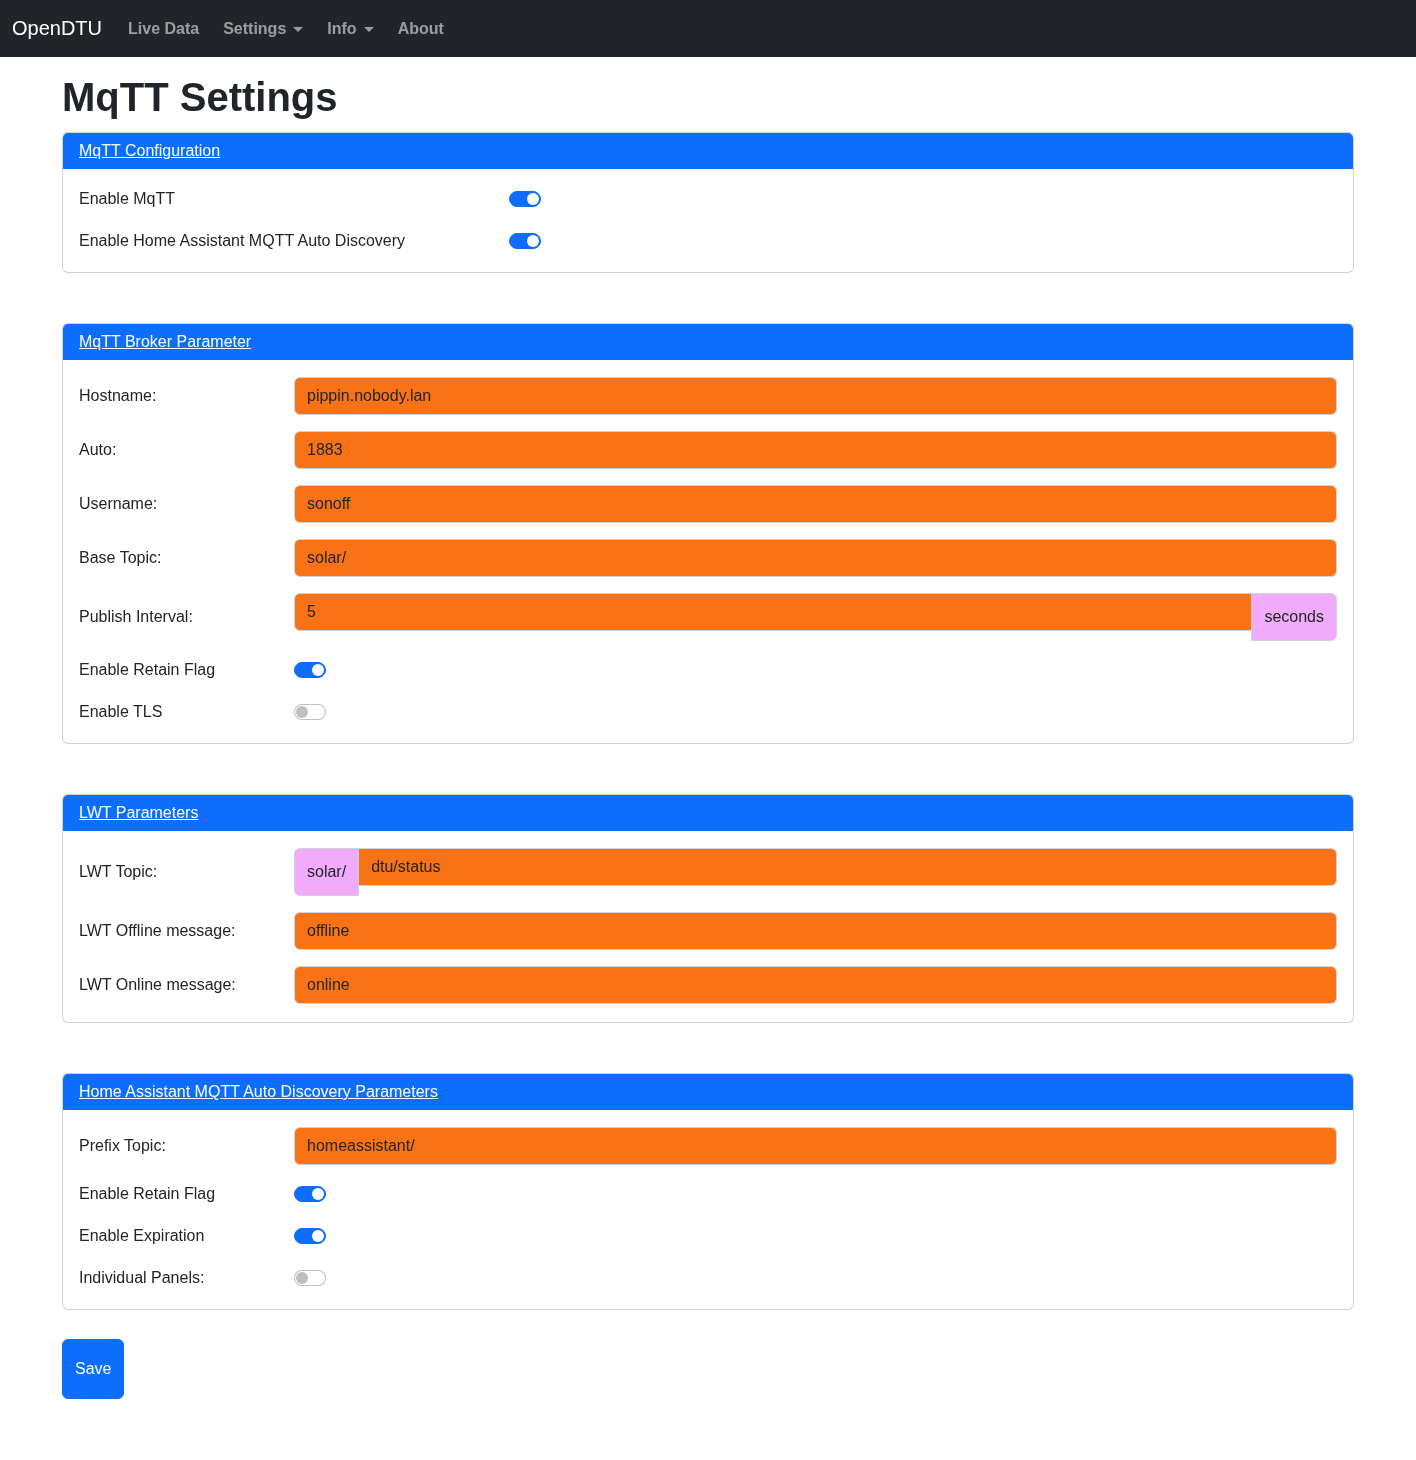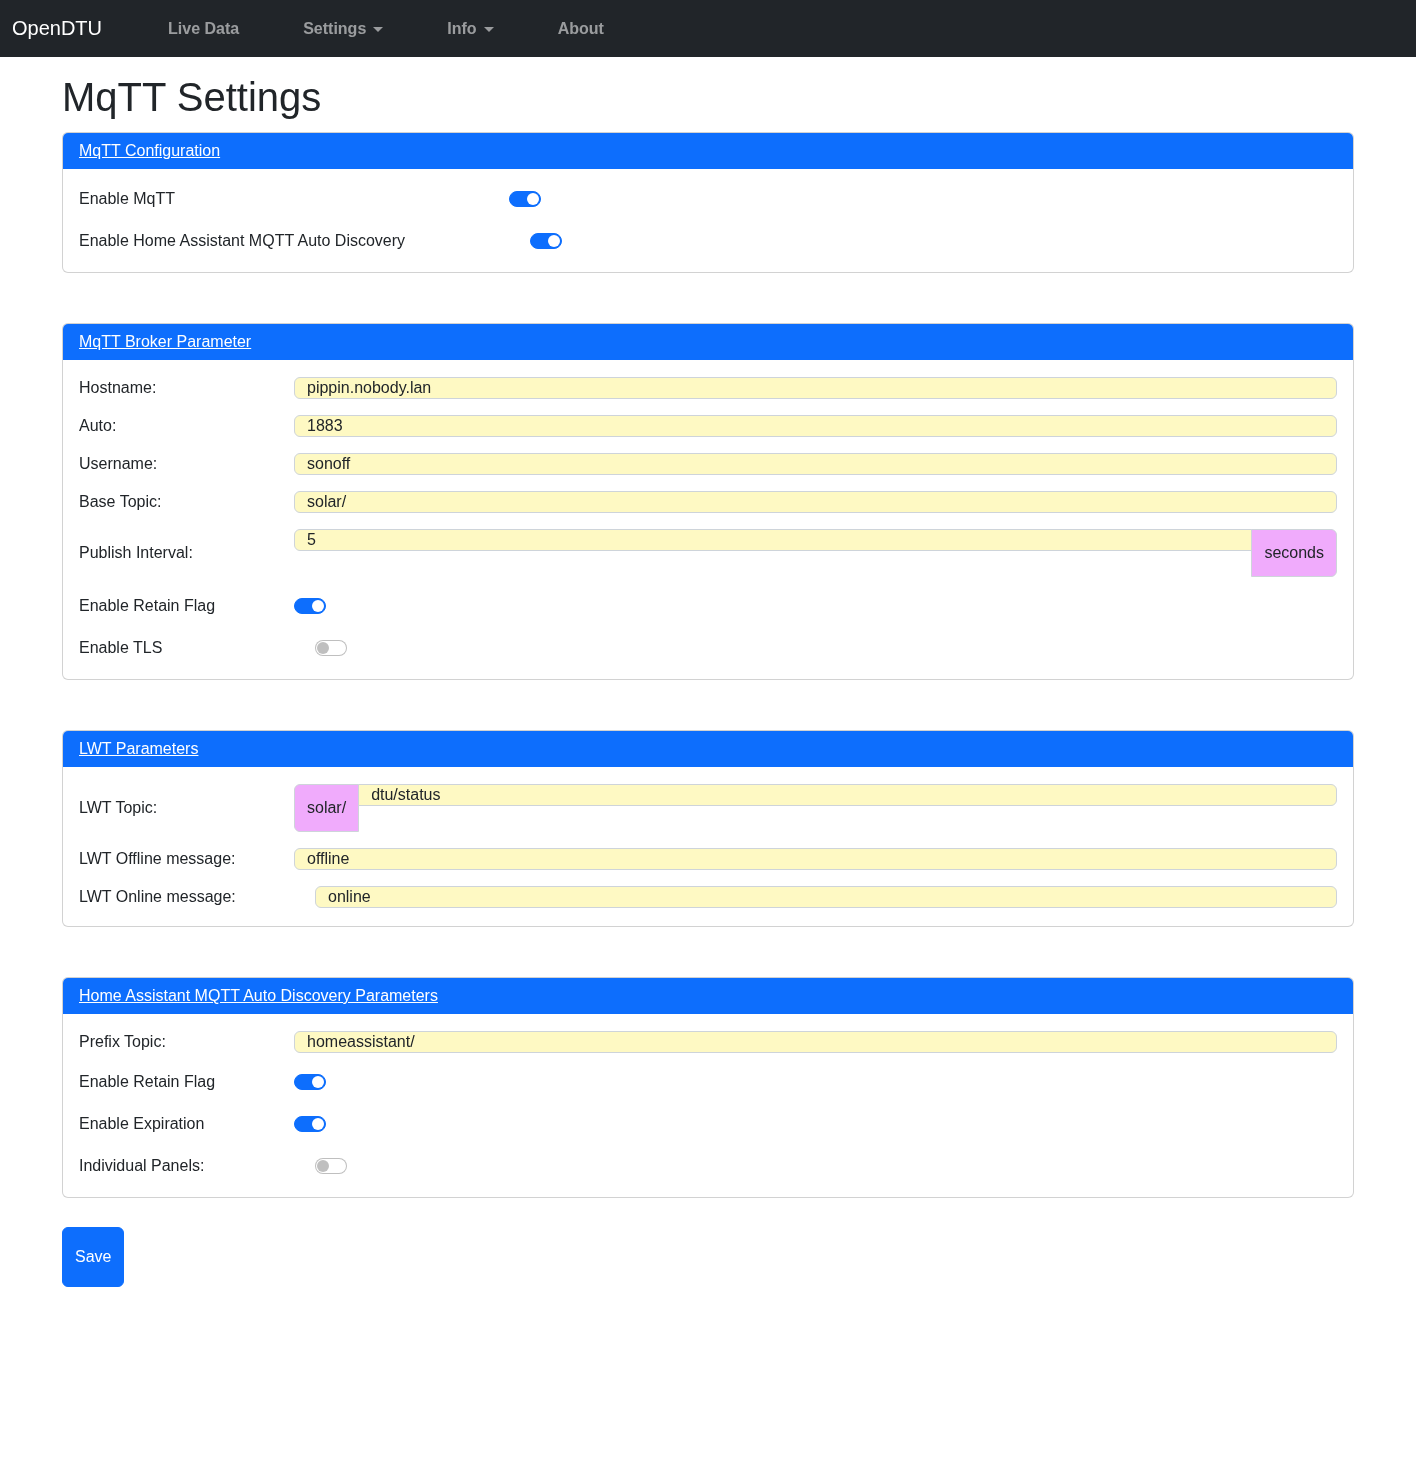--- a/index.html
+++ b/index.html
@@ -13,21 +13,20 @@
     min-height: 1460px;
   }
 
   
   .navbar {
     background: #212529;
     height: 57px;
     display: flex;
     align-items: center;
     padding: 0 12px;
-    gap: 40px;
   }
   .brand {
     color: #ffffff;
     font-size: 20px;
     margin-right: 18px;
     text-decoration: none;
     cursor: pointer;
   }
   .nav-link {
     color: rgba(255,255,255,.55);
@@ -49,21 +48,21 @@
     margin-top: 2px;
   }
 
   
   .container {
     width: 1292px;
     margin: 0 auto;
   }
   .page-title {
     font-size: 40px;
-    font-weight: 400;
+    font-weight: 700;
     margin: 18px 0 12px 0;
     color: #212529;
     letter-spacing: 0;
   }
 
   
   .card {
     border: 1px solid rgba(0,0,0,.175);
     border-radius: 6px;
     margin-bottom: 50px;
@@ -77,39 +76,39 @@
     font-size: 16px;
     text-decoration: underline;
   }
   .card-body { padding: 17px 16px 16px 16px; }
 
   .row {
     display: flex;
     align-items: center;
     margin-bottom: 16px;
   }
-  .row:last-child { margin-bottom: 2px; gap: 21px; }
+  .row:last-child { margin-bottom: 2px; }
   .row.check-row { min-height: 26px; }
   .label-col {
     width: 215px;
     flex-shrink: 0;
     padding-right: 12px;
   }
   .wide-labels .label-col { width: 430px; }
   .input-col { flex: 1; display: flex; }
 
   
   .form-control {
     flex: 1;
-    height: 22px;
+    height: 38px;
     padding: 6px 12px;
     font-size: 16px;
     font-family: "Liberation Sans", sans-serif;
     color: #212529;
-    background: #fef9c3;
+    background: #f97316;
     border: 1px solid #ced4da;
     border-radius: 6px;
     outline: none;
     min-width: 0;
   }
   .password-masked { letter-spacing: 1px; font-size: 15px; }
   .input-group { flex: 1; display: flex; }
   .input-group .form-control.has-suffix { border-radius: 6px 0 0 6px; }
   .input-group .form-control.has-prefix { border-radius: 0 6px 6px 0; margin-left: -1px; }
   .input-group-text {

